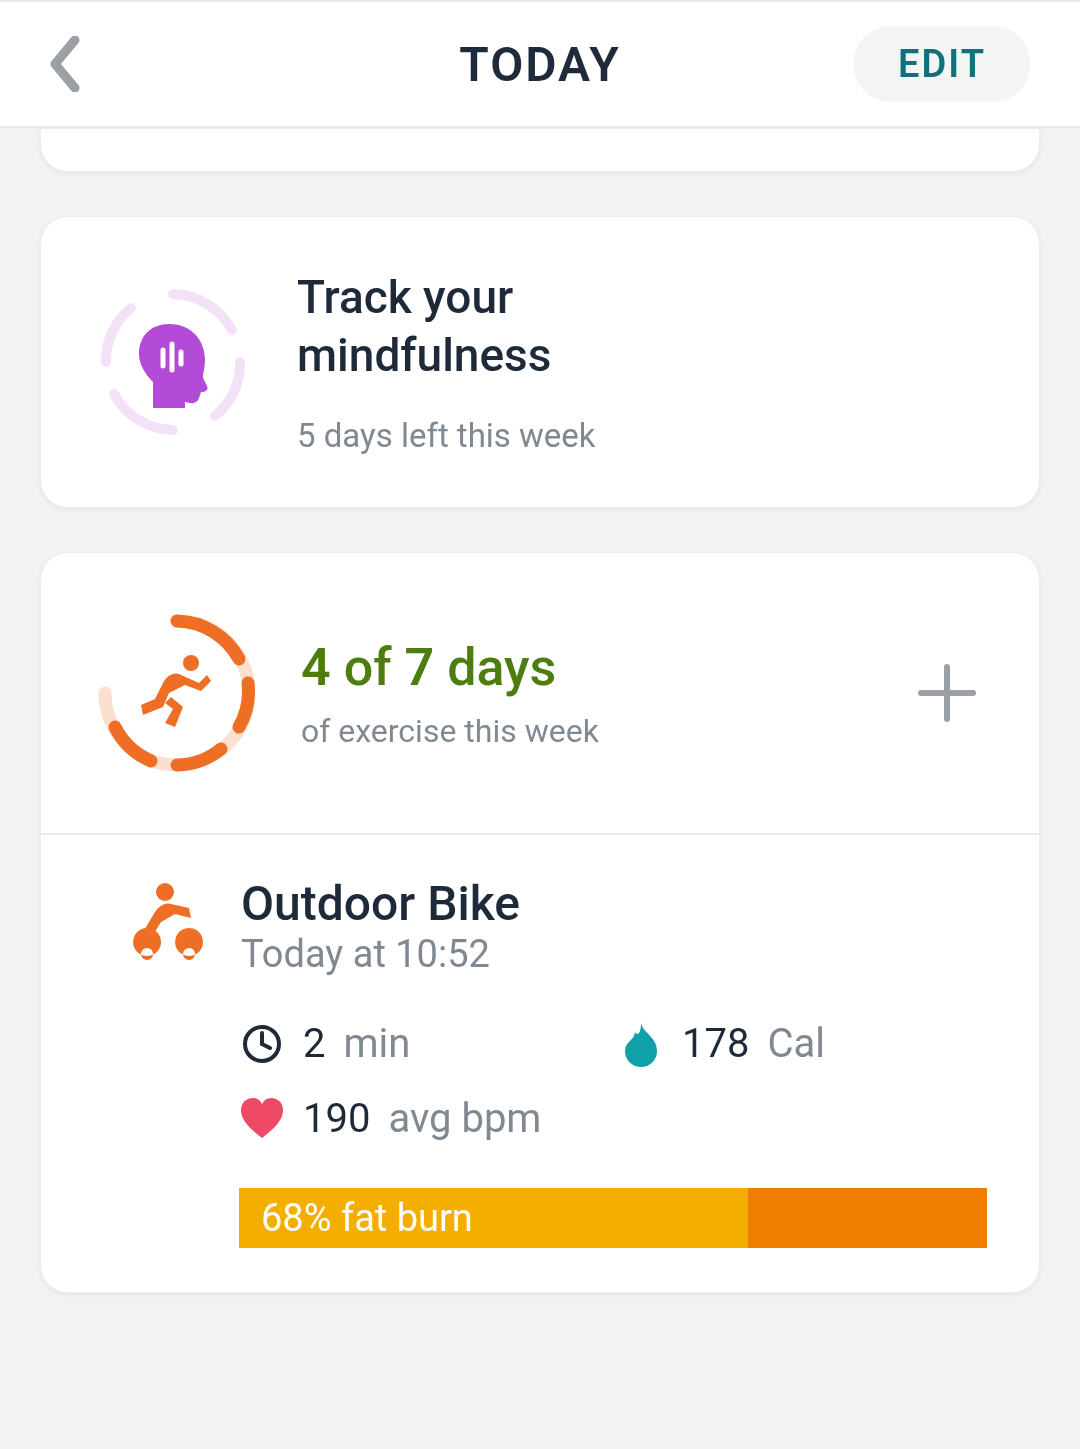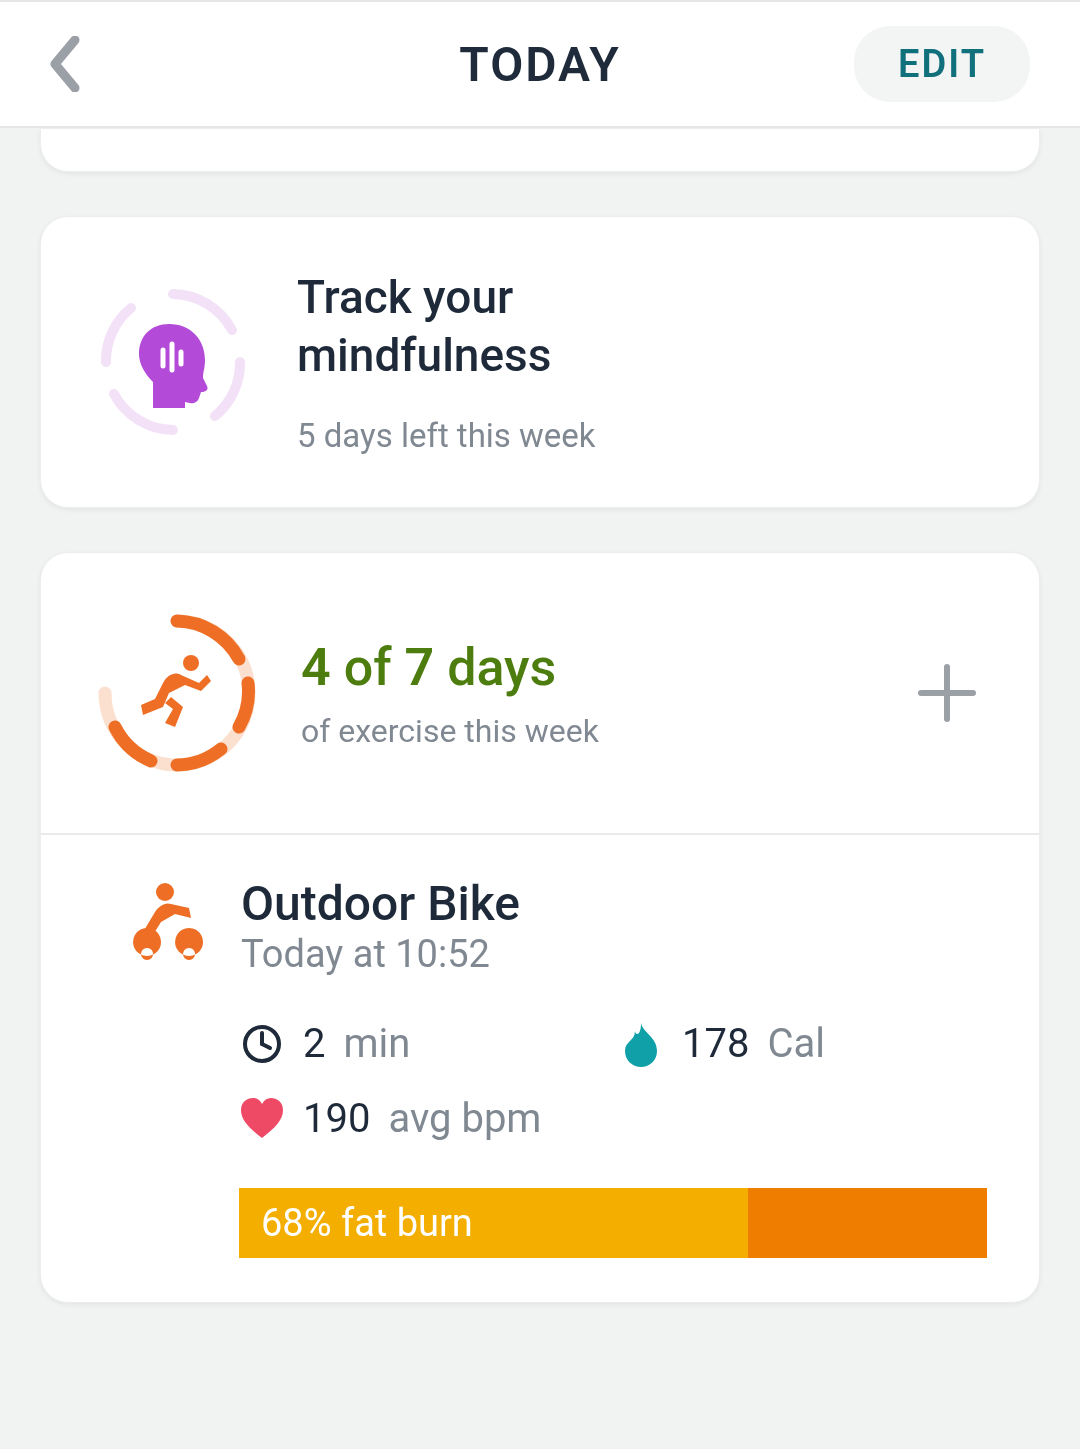--- a/index.html
+++ b/index.html
@@ -179,21 +179,21 @@
     font-size: 40px;
     color: #808892;
   }
   .stat .val { color: #1e2a39; font-weight: 400; }
   .stat .icon { width: 46px; height: 46px; display:flex;align-items:center;justify-content:center; flex:0 0 46px;}
 
   
   .bar-wrap {
     margin-top: 46px;
     margin-left: 122px;
-    height: 70px;
+    height: 60px;
     background: #ef7d00;
     position: relative;
     display: flex;
     align-items: center;
   }
   .bar-fill {
     position: absolute;
     left: 0; top: 0; bottom: 0;
     background: #f3ae00;
   }

